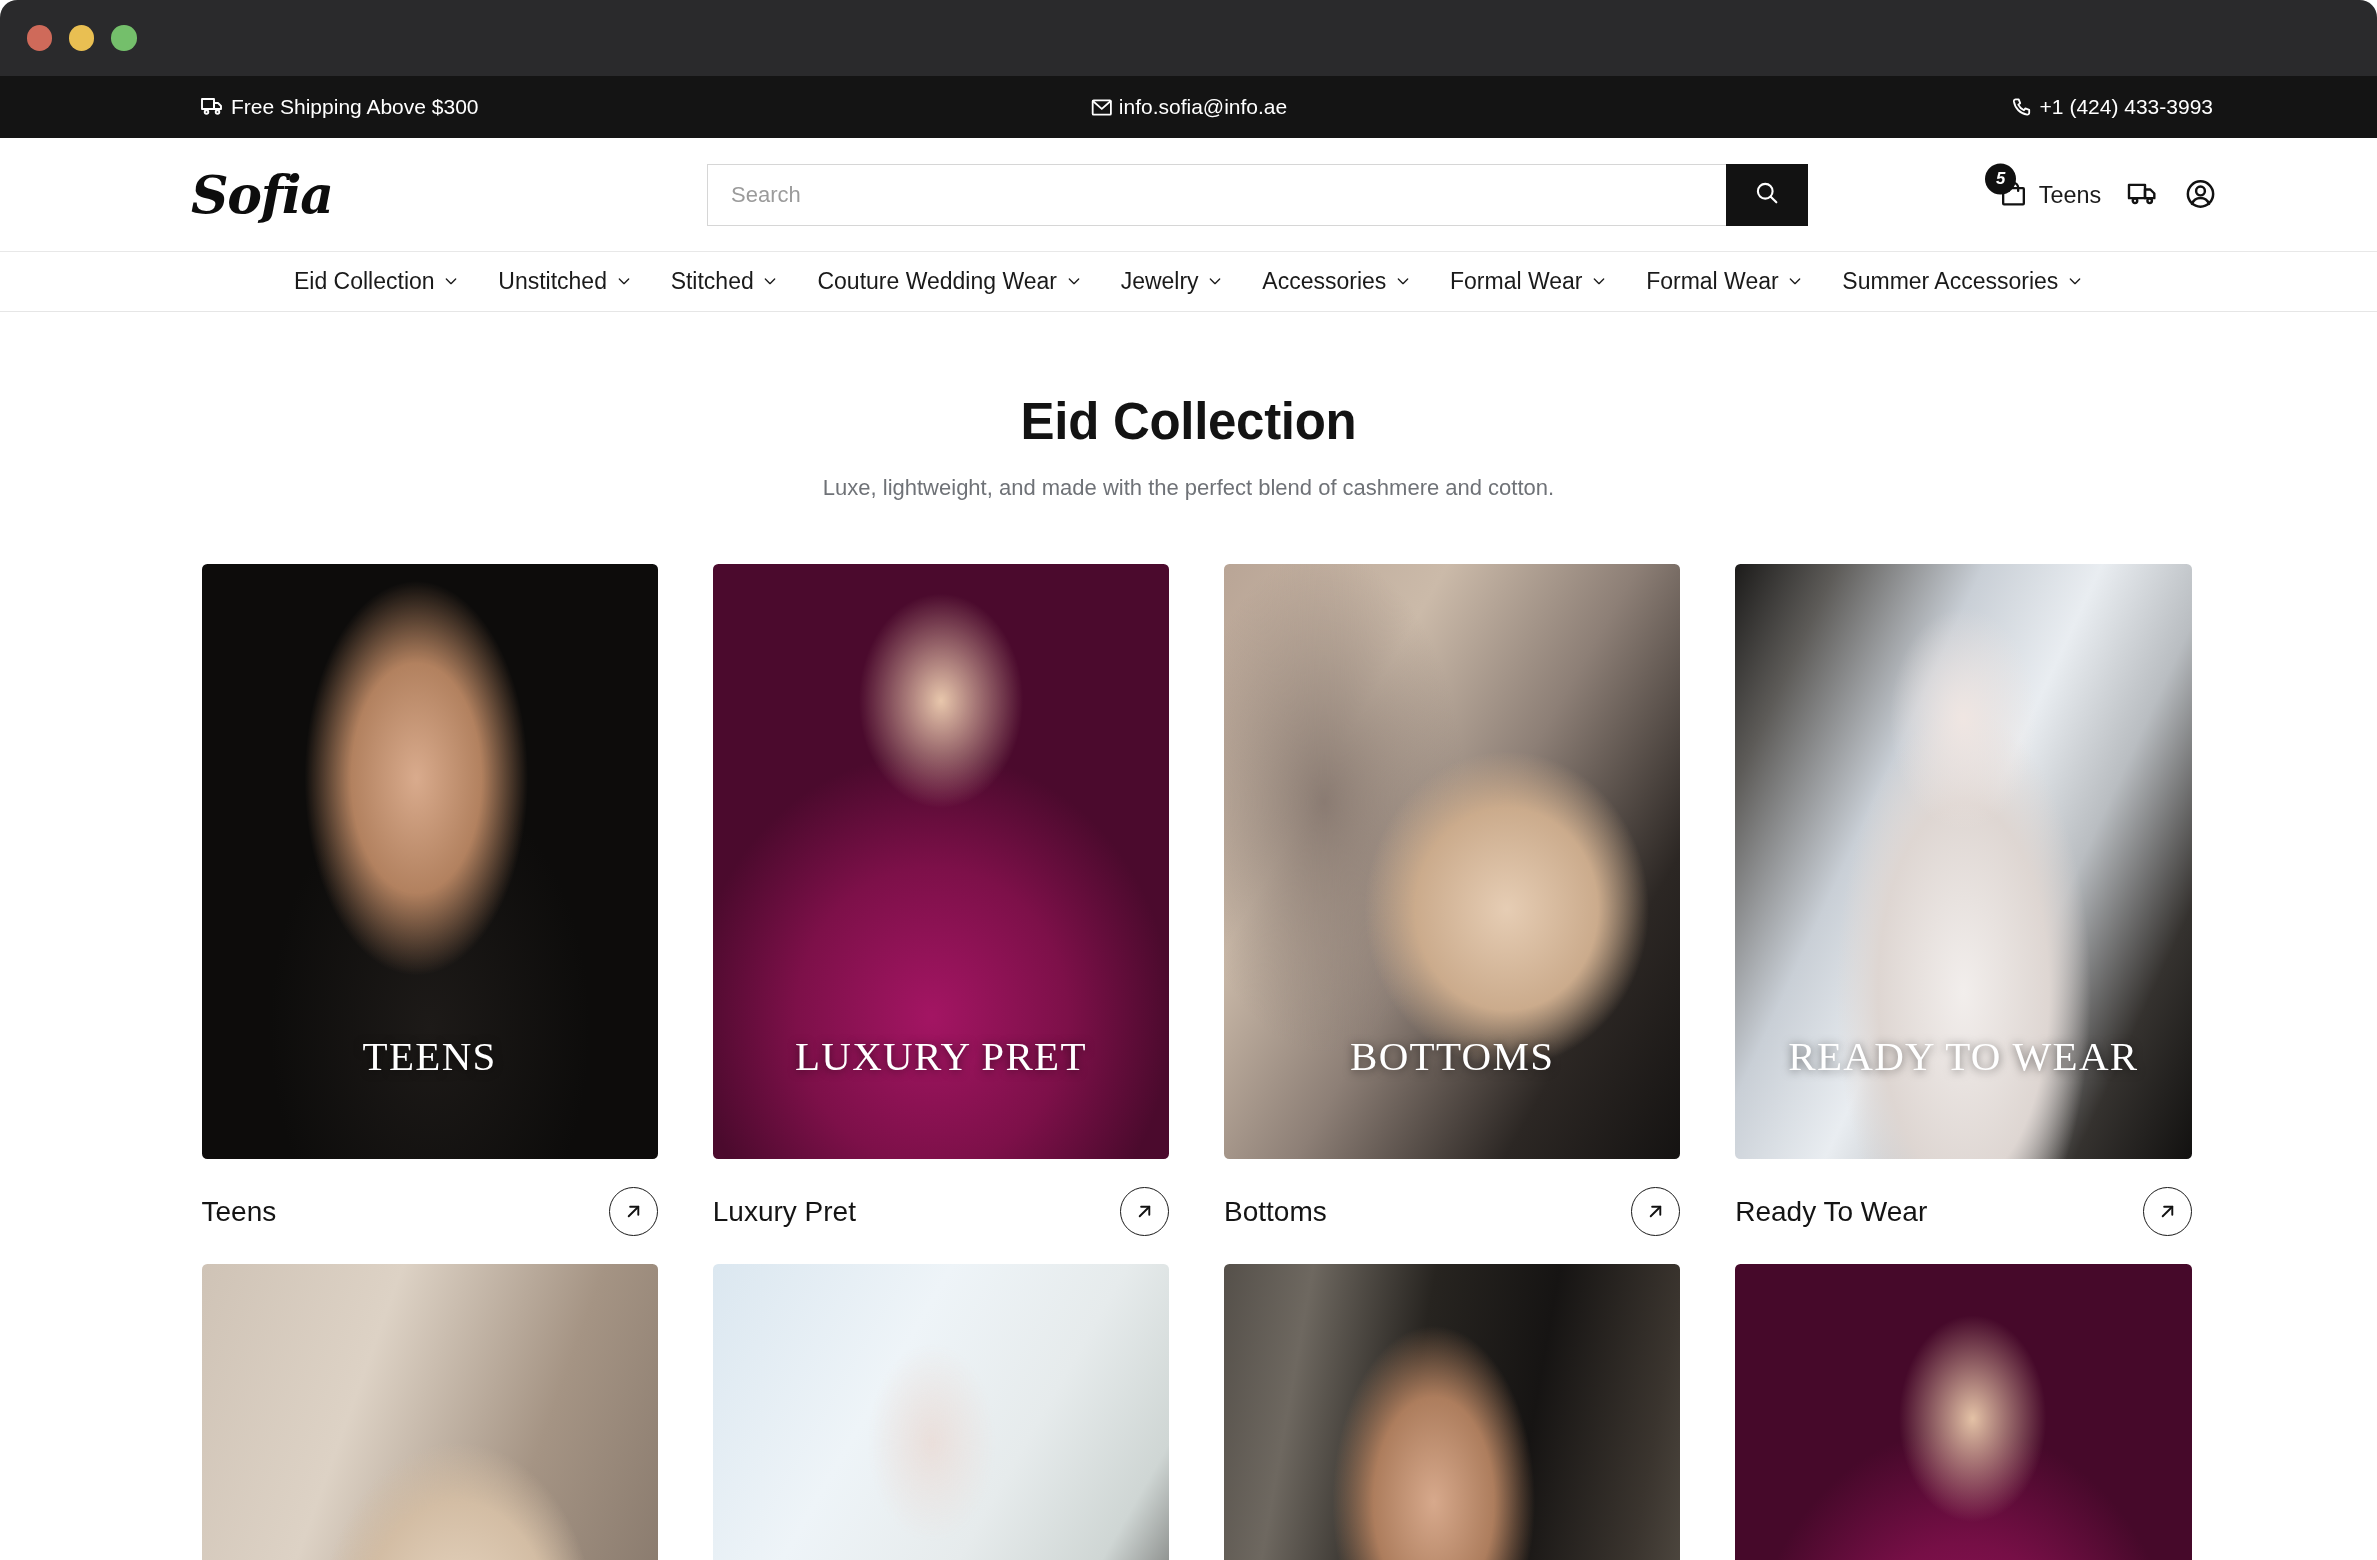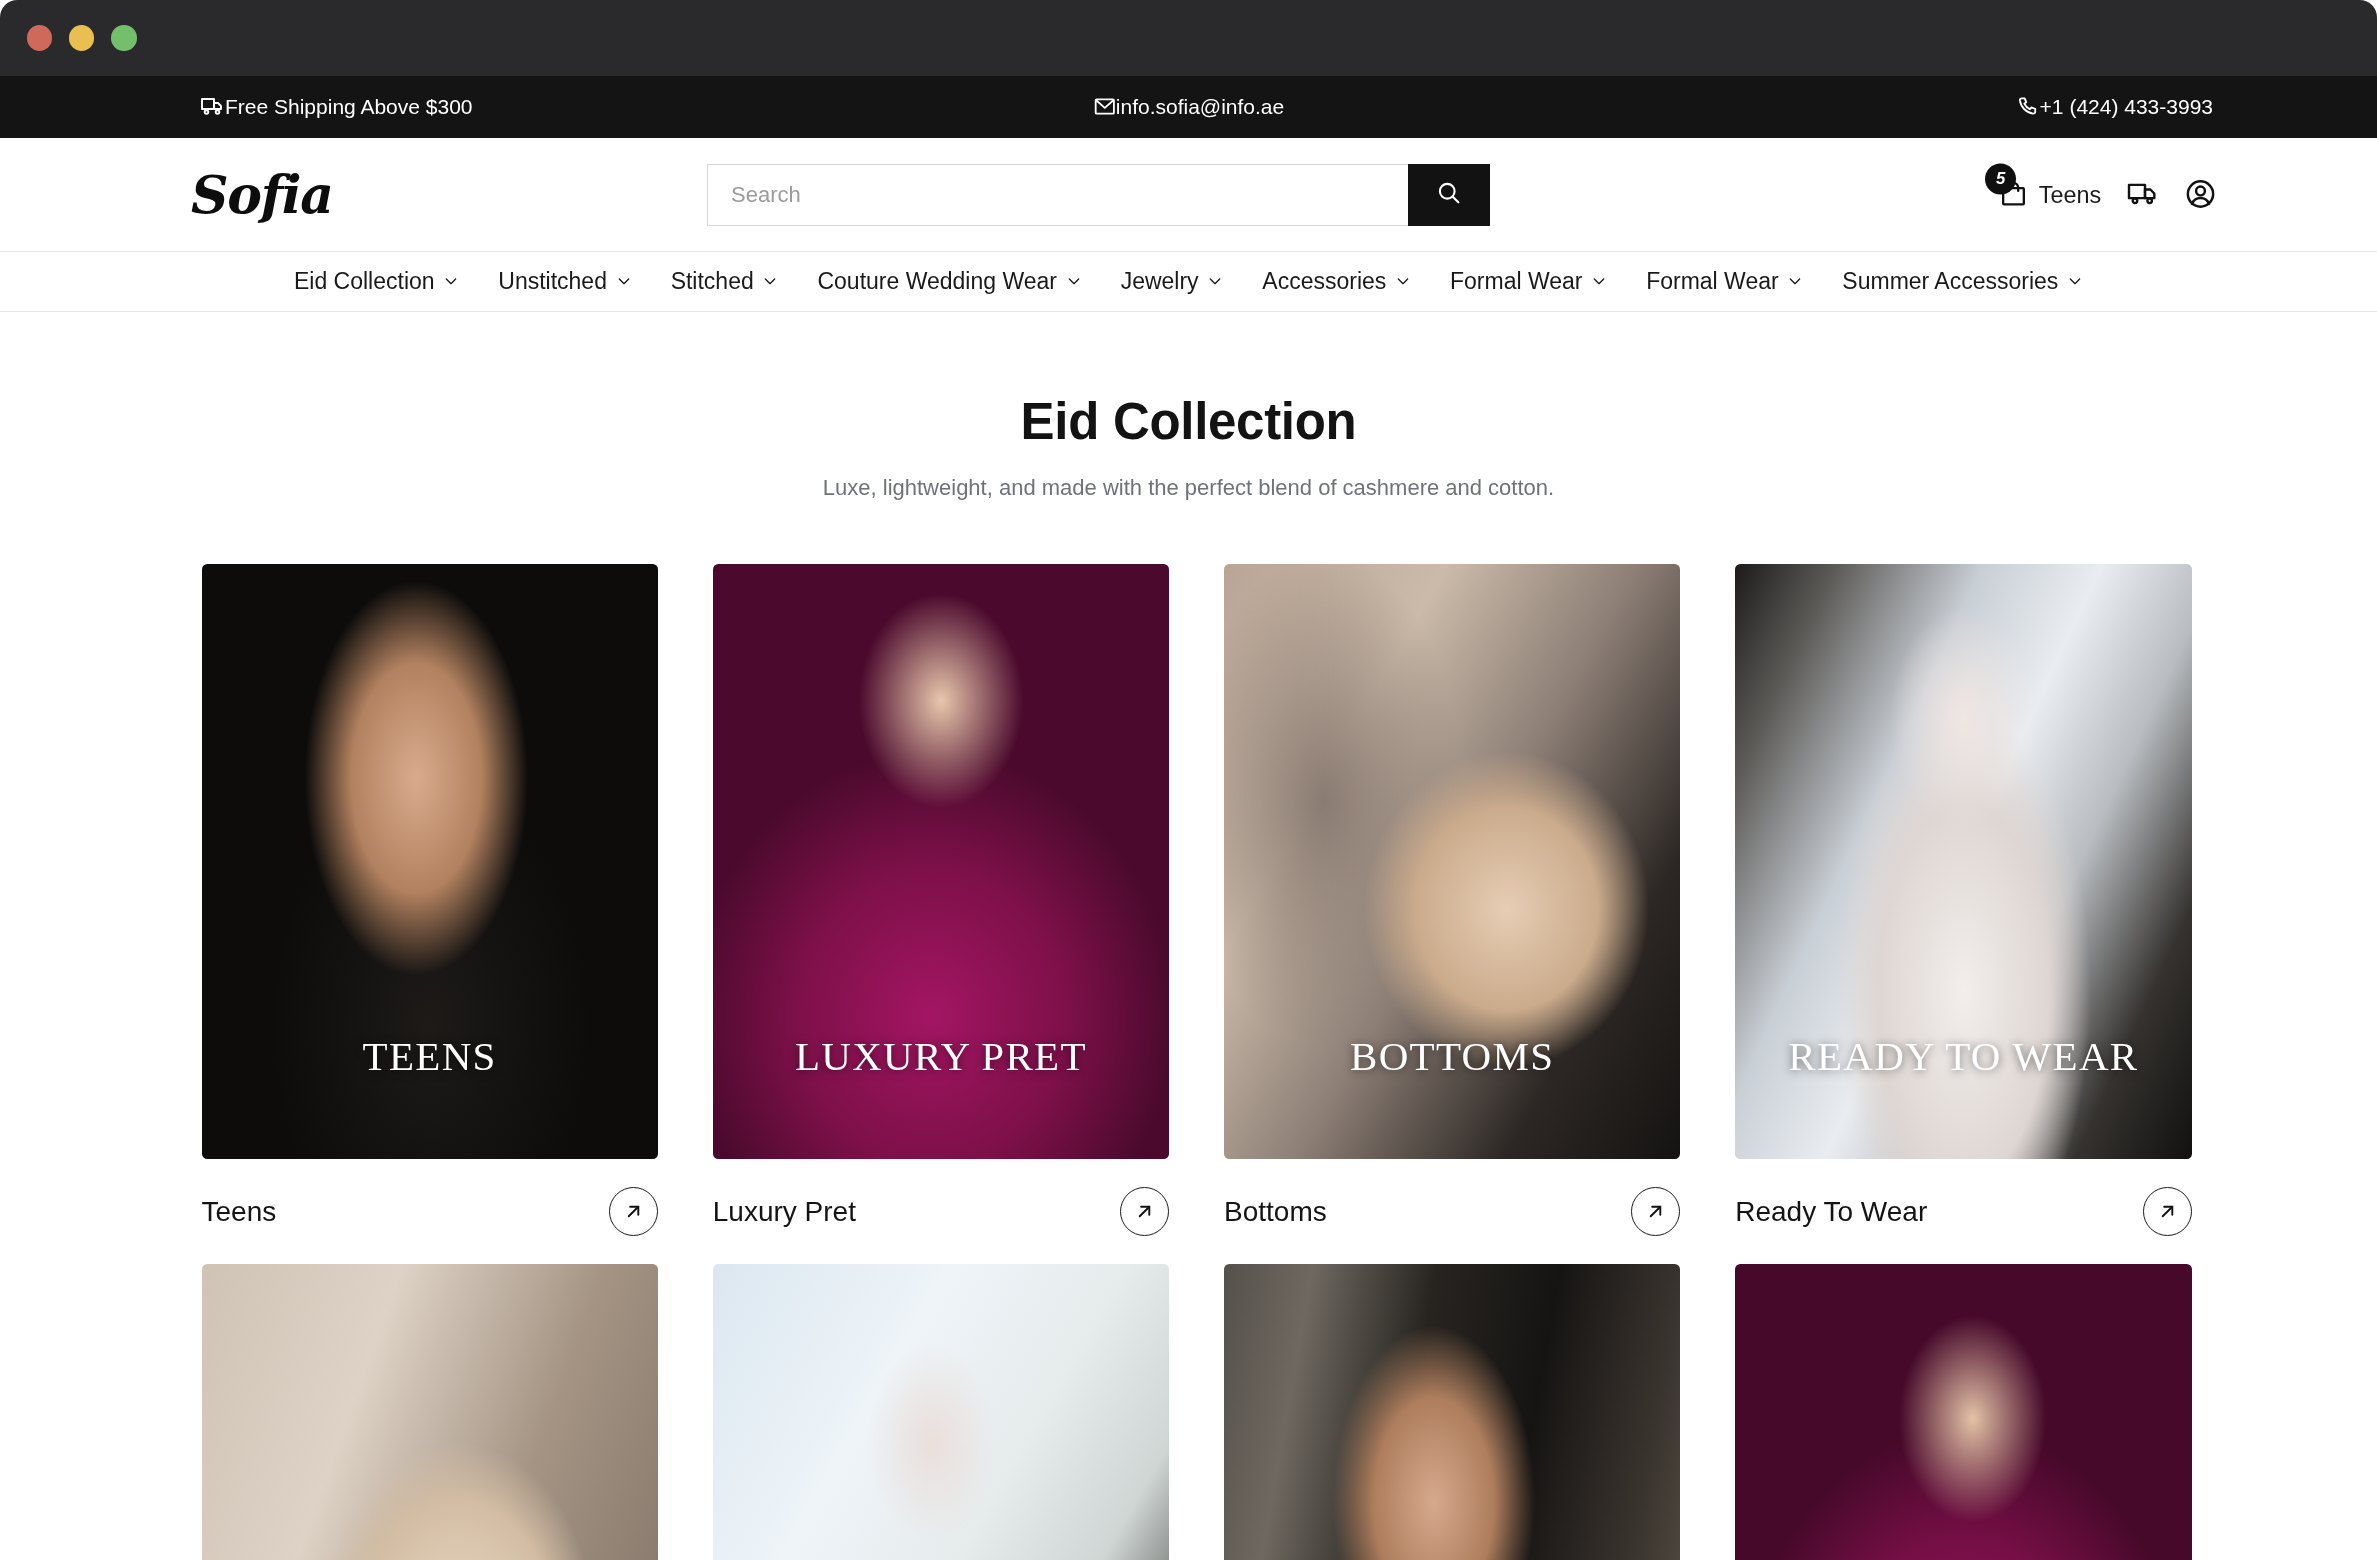--- a/index.html
+++ b/index.html
@@ -29,21 +29,21 @@
   
   .announce {
     background: #141414;
     height: 62px;
     display: flex;
     align-items: center;
     color: #ffffff;
     font-size: 21px;
     position: relative;
   }
-  .ann-item { display: flex; align-items: flex-start; gap: 0; }
+  .ann-item { display: flex; align-items: flex-end; gap: 6px; }
   .ann-left   { position: absolute; left: 201px; }
   .ann-center { position: absolute; left: 50%; transform: translateX(-50%); }
   .ann-right  { position: absolute; right: 164px; }
   .ann-item svg { display: block; }
 
   
   .header {
     height: 114px;
     background: #ffffff;
     display: flex;
@@ -63,21 +63,21 @@
     color: #0d0d0d;
     letter-spacing: -1.3px;
     line-height: 1;
   }
   .search-wrap {
     position: absolute;
     left: 707px;
     top: 50%;
     transform: translateY(-50%);
     display: flex;
-    width: 783px;
+    width: 1101px;
     height: 62px;
   }
   .search-input {
     flex: 1;
     border: 0.7px solid #d6d6d6;
     border-right: none;
     font-size: 22px;
     padding: 0 23px;
     color: #111;
     font-family: "Liberation Sans", sans-serif;

